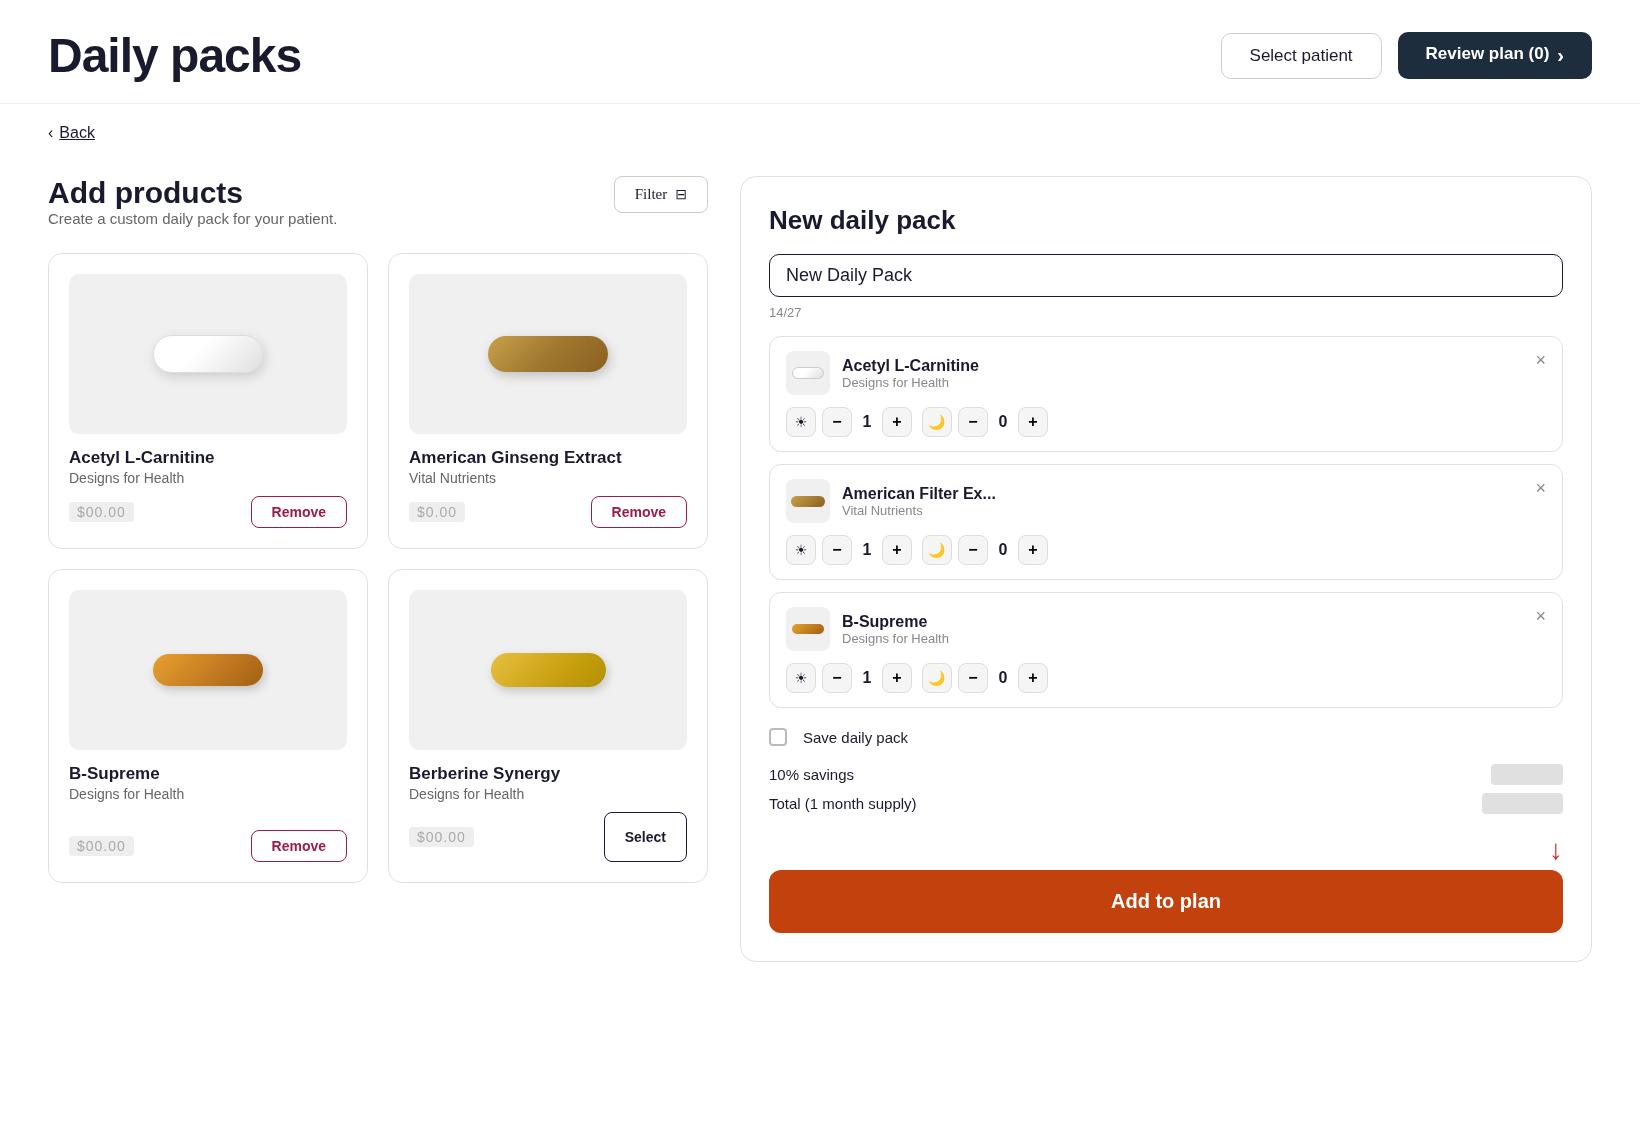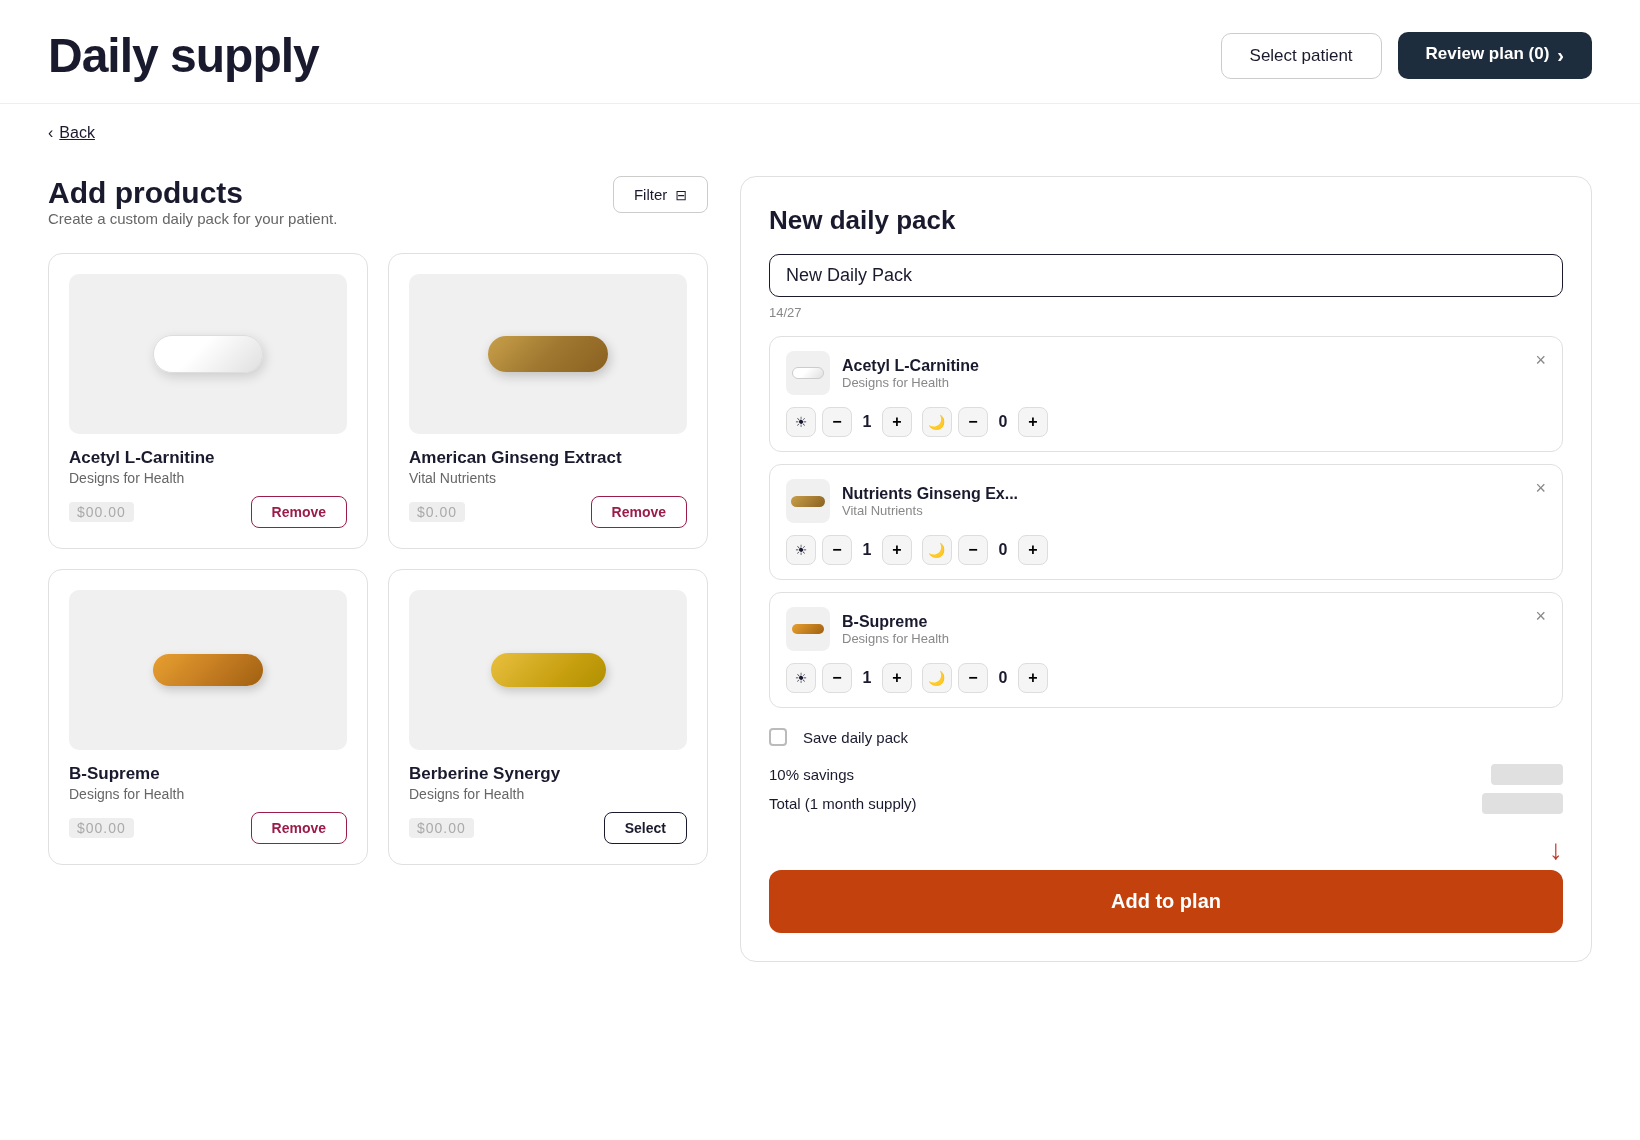--- a/index.html
+++ b/index.html
@@ -107,20 +107,21 @@
       background: #fff;
       color: #1a1a2e;
       font-size: 15px;
       font-weight: 500;
       padding: 9px 20px;
       border-radius: 8px;
       cursor: pointer;
       display: flex;
       align-items: center;
       gap: 8px;
+      font-family: Liberation Serif, serif;
     }
     .filter-icon {
       font-size: 14px;
     }
 
     
     .product-grid {
       display: grid;
       grid-template-columns: 1fr 1fr;
       gap: 20px;
@@ -207,21 +208,21 @@
       padding: 7px 20px;
       border-radius: 8px;
       cursor: pointer;
     }
     .btn-select {
       border: 1.5px solid #1a1a2e;
       background: #fff;
       color: #1a1a2e;
       font-size: 14px;
       font-weight: 600;
-      padding: 7px 20px;
+      padding: 16px 20px;
       border-radius: 8px;
       cursor: pointer;
     }
 
     
     .right-panel {
       flex: 1;
       border: 1.5px solid #e0e0e0;
       border-radius: 16px;
       padding: 28px;
@@ -439,21 +440,21 @@
       border: none;
       cursor: pointer;
       width: 100%;
       text-align: center;
     }
   </style>
 </head>
 <body>
 
 <div class="header">
-  <h1 class="header-title">Daily supply</h1>
+  <h1 class="header-title">Daily packs</h1>
   <div class="header-actions">
     <button class="btn-select-patient">Select patient</button>
     <button class="btn-review-plan">
       <span>Review plan (0)</span>
       <span class="chevron">›</span>
     </button>
   </div>
 </div>
 
 <div class="back-link">
@@ -564,21 +565,21 @@
       </div>
     </div>
 
     <div class="pack-product">
       <button class="pack-product-close">×</button>
       <div class="pack-product-header">
         <div class="pack-product-avatar">
           <div class="pill-sm-gold"></div>
         </div>
         <div class="pack-product-info">
-          <div class="pack-product-name">Nutrients Ginseng Ex...</div>
+          <div class="pack-product-name">American Filter Ex...</div>
           <div class="pack-product-brand">Vital Nutrients</div>
         </div>
       </div>
       <div class="dosage-controls">
         <div class="dosage-group">
           <div class="dosage-icon">☀</div>
           <button class="dosage-btn">−</button>
           <span class="dosage-val">1</span>
           <button class="dosage-btn">+</button>
         </div>

